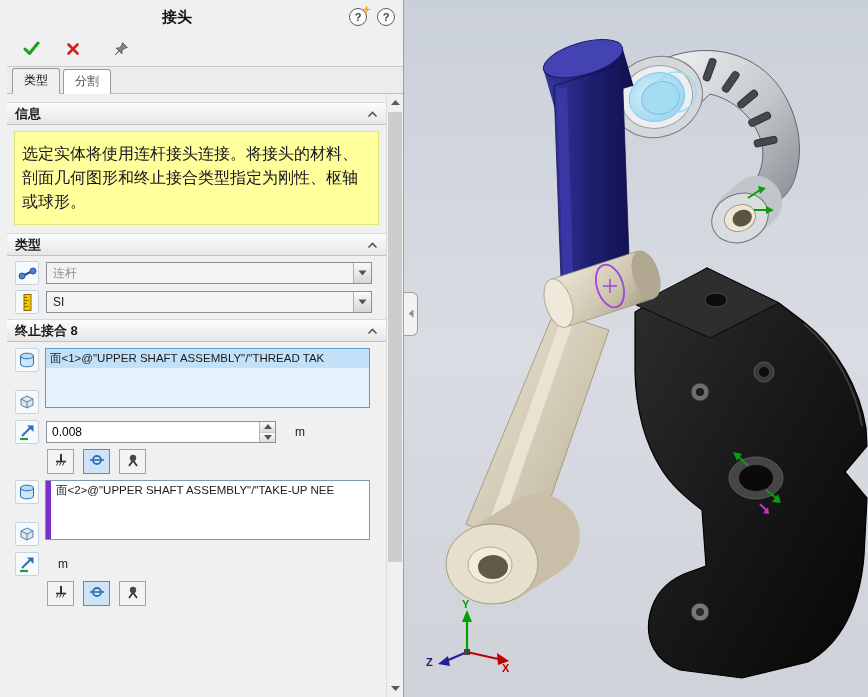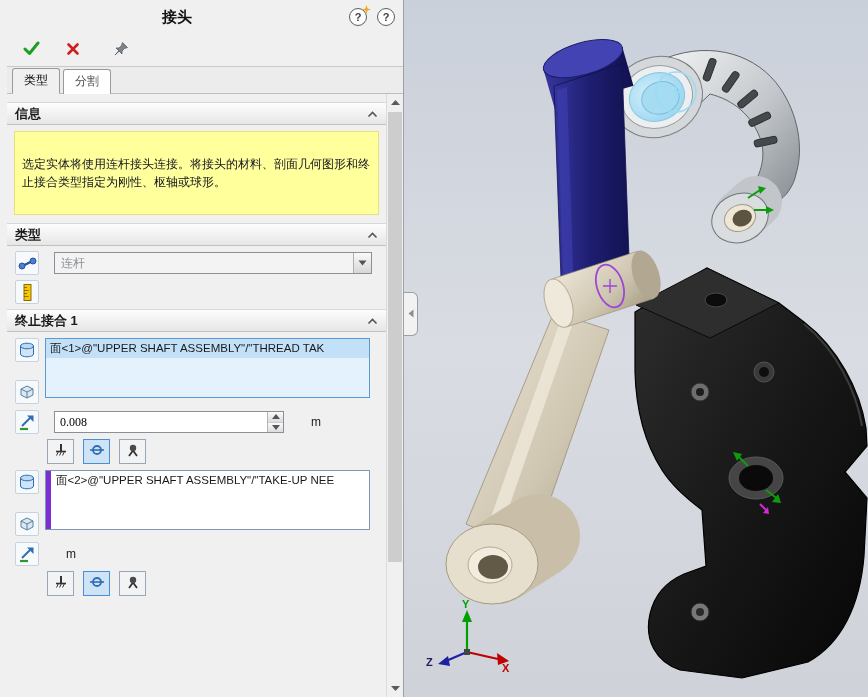--- a/index.html
+++ b/index.html
@@ -22,41 +22,41 @@
   .tab { padding:3px 11px 4px; border:1px solid #9a9a9a; border-bottom:none; border-radius:3px 3px 0 0; background:#ffffff; color:#4a4f55; position:relative; top:1px; cursor:default; }
   .tab.active { background:#f0f0f0; color:#000; border-bottom:1px solid #f0f0f0; }
 
   .pm-main { flex:1; display:flex; overflow:hidden; }
   .pm-content { flex:1; overflow:hidden; padding-top:4px; }
 
   .group-header { display:flex; align-items:center; height:23px; padding:0 8px; margin-top:4px;
                   background:linear-gradient(#fdfdfd,#e6e6e6); border-top:1px solid #d8d8d8; border-bottom:1px solid #c2c2c2; }
   .group-title { flex:1; font-weight:bold; font-size:13px; color:#1c1c1c; }
 
-  .info-box { margin:6px 7px 8px; background:#ffff9c; border:1px solid #e3e37a; padding:23px 7px; line-height:1.5; font-size:12px; color:#14141e; }
-
-  .row { display:flex; align-items:center; gap:15px; margin:5px 14px 5px 8px; }
+  .info-box { margin:6px 7px 8px; background:#ffff9c; border:1px solid #e3e37a; padding:10px 7px; line-height:1.5; font-size:16px; color:#14141e; }
+
+  .row { display:flex; align-items:center; gap:7px; margin:5px 14px 5px 8px; }
   .row-icon, .tool-icon { width:24px; height:24px; display:flex; align-items:center; justify-content:center; flex:0 0 auto;
                           border:1px solid #c6d3de; background:#f7fafc; border-radius:2px; }
   .combo { flex:1; height:22px; border:1px solid #8a9097; background:#f3f3f3; display:flex; align-items:center; padding-left:6px; cursor:default; }
   .combo-text { flex:1; white-space:nowrap; overflow:hidden; }
   .combo.disabled .combo-text { color:#8a8f95; }
   .combo-btn { width:18px; height:100%; border-left:1px solid #aab0b6; background:linear-gradient(#fafafa,#d7d7d7); display:flex; align-items:center; justify-content:center; }
 
   .joint-grid { display:flex; gap:6px; margin:6px 16px 6px 8px; }
   .icon-col { display:flex; flex-direction:column; gap:18px; width:24px; flex:0 0 auto; }
   .sel-box { flex:1; height:60px; overflow:hidden; position:relative; font-size:11.5px; cursor:default; }
   .sel-blue { background:#e3f2fd; border:1px solid #5a9bd5; }
   .sel-blue .sel-item { background:#c2e0f7; }
   .sel-white { background:#ffffff; border:1px solid #7f98b4; padding-left:6px; }
   .sel-item { padding:2px 4px; white-space:nowrap; overflow:hidden; }
   .purple-bar { position:absolute; left:0; top:0; width:5px; height:100%; background:#7b2fd0; }
 
   .spin-box { width:230px; height:22px; border:1px solid #8a9097; background:#fff; display:flex; }
-  .num-input { flex:1; border:none; outline:none; padding:0 5px; font-size:12px; font-family:Liberation Serif, serif; background:transparent; }
+  .num-input { flex:1; border:none; outline:none; padding:0 5px; font-size:12px; font-family:Liberation Sans, sans-serif; background:transparent; }
   .spinners { width:16px; display:flex; flex-direction:column; border-left:1px solid #b0b6bc; }
   .spin { flex:1; display:flex; align-items:center; justify-content:center; background:linear-gradient(#fbfbfb,#dcdcdc); cursor:default; }
   .spin + .spin { border-top:1px solid #c6ccd2; }
   .unit-label { margin-left:12px; color:#222; }
 
   .toggles { margin-left:40px; gap:9px; }
   .toggle { width:27px; height:25px; border:1px solid #9aa6b4; background:#f1f3f5; display:flex; align-items:center; justify-content:center; cursor:default; }
   .toggle.selected { background:#cfe3f6; border-color:#4a8fd2; }
 
   
@@ -169,26 +169,34 @@
               </span>
             </div>
           </div>
           <div class="row">
             <span class="row-icon">
               <svg width="11" height="19" viewBox="0 0 11 19">
                   <rect x="2" y="1.5" width="7" height="16" fill="#f6c800" stroke="#8a6d00"></rect>
                   <path d="M2 4.5 h3 M2 7.5 h4.5 M2 10.5 h3 M2 13.5 h4.5" stroke="#8a6d00" stroke-width="1"></path>
                 </svg>
             </span>
+            <div class="combo">
+              <span class="combo-text">SI</span>
+              <span class="combo-btn">
+                <svg width="9" height="6" viewBox="0 0 9 6">
+                    <polygon points="0.5,0.5 8.5,0.5 4.5,5.5" fill="#555"></polygon>
+                  </svg>
+              </span>
+            </div>
           </div>
         </section>
 
         <section>
           <div class="group-header">
-            <span class="group-title">终止接合 1</span>
+            <span class="group-title">终止接合 8</span>
             <span>
               <svg width="11" height="7" viewBox="0 0 11 7">
                   <path d="M1.5 5.5 L5.5 1.5 L9.5 5.5" fill="none" stroke="#555" stroke-width="1.6"></path>
                 </svg>
             </span>
           </div>
           <div class="joint-grid">
             <div class="icon-col">
               <span class="tool-icon">
                 <svg width="18" height="18" viewBox="0 0 18 18">

